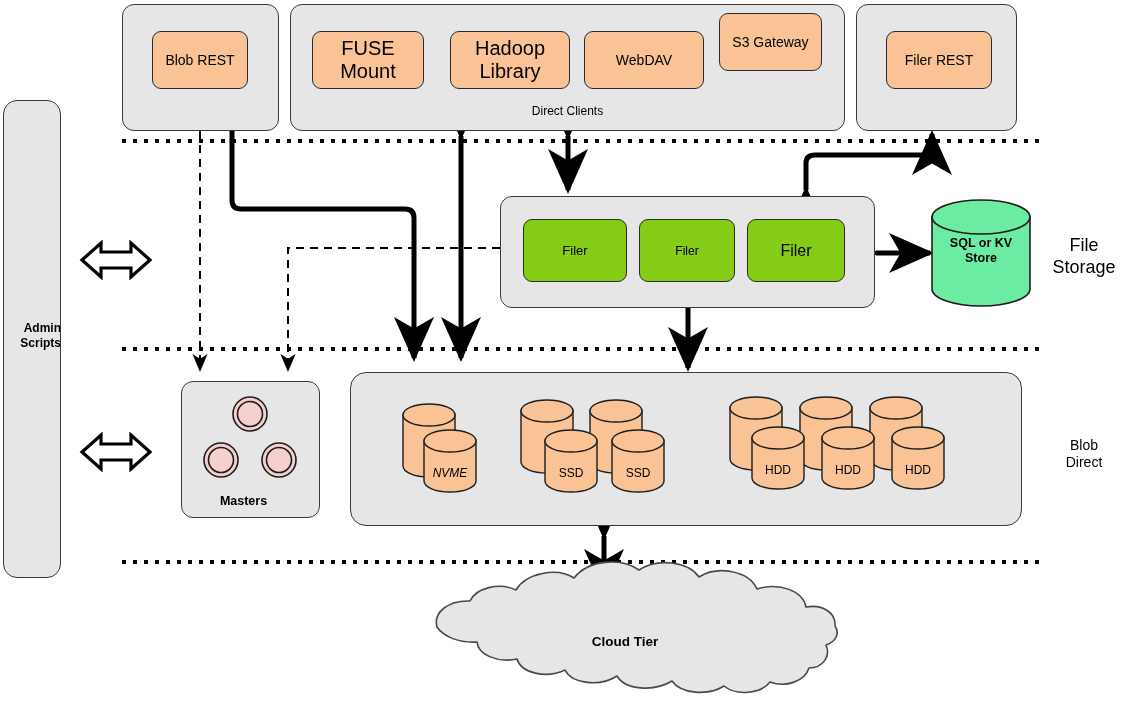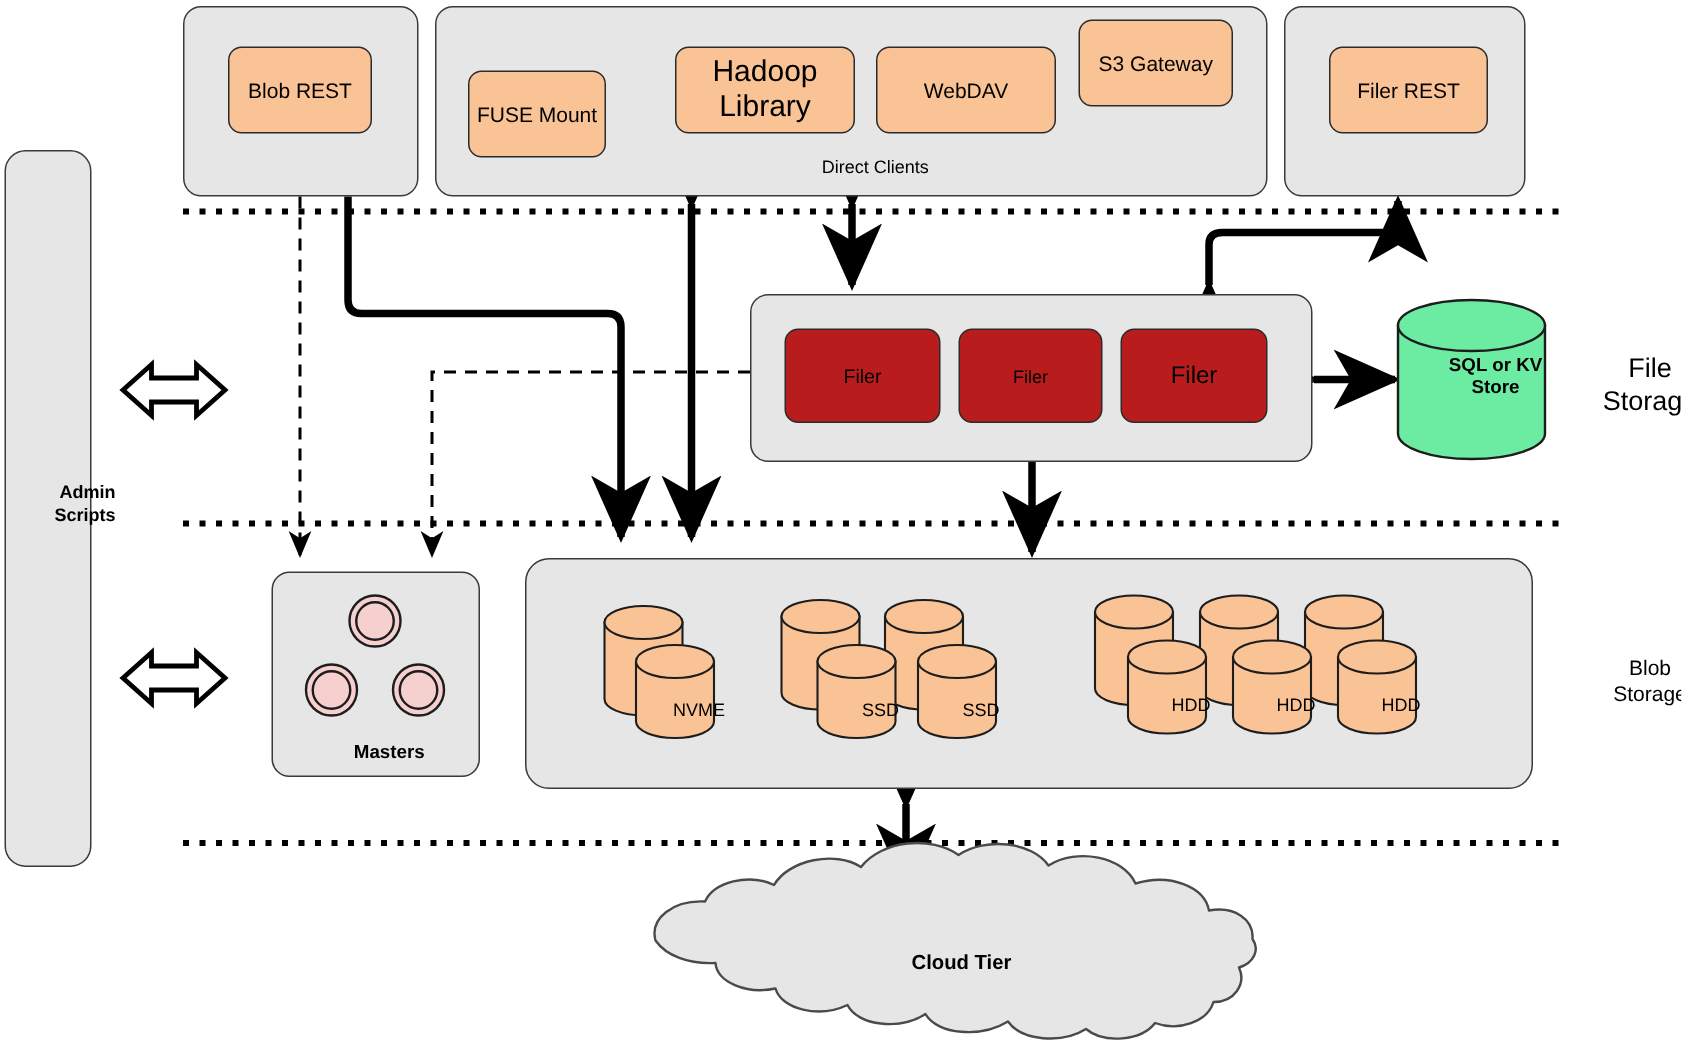--- a/index.html
+++ b/index.html
@@ -3,22 +3,22 @@
 <meta charset="utf-8">
 <style>
   html,body{margin:0;padding:0;background:#ffffff;}
   body{width:1121px;height:701px;font-family:"Liberation Sans",sans-serif;}
   #stage{position:relative;width:1121px;height:701px;overflow:hidden;background:#fff;}
 
   .grp{position:absolute;background:#e6e6e6;border:1px solid #3a3a3a;border-radius:12px;box-sizing:border-box;}
   .node{position:absolute;box-sizing:border-box;border:1px solid #2b2b2b;border-radius:9px;
         display:flex;align-items:center;justify-content:center;text-align:center;color:#000;}
   .orange{background:#f9c396;}
-  .green{background:#b91c1c;}
-  .lbl{position:absolute;color:#000;text-align:center;white-space:pre-line;line-height:1.22;padding-left:16px;}
+  .green{background:#84cc16;}
+  .lbl{position:absolute;color:#000;text-align:center;white-space:pre-line;line-height:1.22;}
   .b{font-weight:bold;}
   svg.layer{position:absolute;left:0;top:0;width:1121px;height:701px;overflow:visible;}
   svg.layer.under{z-index:1;}
   svg.layer.over{z-index:6;}
   .grp,.node,.lbl{z-index:4;}
 </style>
 </head>
 <body>
 
 <div id="stage">
@@ -93,21 +93,21 @@
     </g>
     <g>
       <path d="M82,452 L101,435 L101,444 L131,444 L131,435 L150,452 L131,469 L131,460 L101,460 L101,469 Z" fill="#fff" stroke="#000" stroke-width="3.2" stroke-linejoin="miter"></path>
     </g>
   </svg>
 
   <div class="grp" style="left:122px;top:4px;width:157px;height:127px;"></div>
   <div class="node orange" style="left:152px;top:31px;width:96px;height:58px;font-size:14px;">Blob REST</div>
 
   <div class="grp" style="left:290px;top:4px;width:555px;height:127px;"></div>
-  <div class="node orange" style="left:312px;top:31px;width:92px;height:58px;font-size:14px;margin-top:16px;">FUSE Mount</div>
+  <div class="node orange" style="left:312px;top:31px;width:112px;height:58px;font-size:20px;">FUSE Mount</div>
   <div class="node orange" style="left:450px;top:31px;width:120px;height:58px;font-size:20px;">Hadoop Library</div>
   <div class="node orange" style="left:584px;top:31px;width:120px;height:58px;font-size:14px;">WebDAV</div>
   <div class="node orange" style="left:719px;top:13px;width:103px;height:58px;font-size:14px;">S3 Gateway</div>
   <div class="lbl" style="left:290px;top:104px;width:555px;font-size:12px;">Direct Clients</div>
 
   <div class="grp" style="left:856px;top:4px;width:161px;height:127px;"></div>
   <div class="node orange" style="left:886px;top:31px;width:106px;height:58px;font-size:14px;">Filer REST</div>
 
   <div class="grp" style="left:500px;top:196px;width:375px;height:112px;"></div>
   <div class="node green" style="left:523px;top:219px;width:104px;height:63px;font-size:13px;">Filer</div>
@@ -191,29 +191,29 @@
     <g>
       <path d="M822,438 L822,478 A26,11 0 0 0 874,478 L874,438 Z" fill="#f9c396" stroke="#1d1d1d" stroke-width="1.4"></path>
       <ellipse cx="848" cy="438" rx="26" ry="11" fill="#f9c396" stroke="#1d1d1d" stroke-width="1.4"></ellipse>
     </g>
     <g>
       <path d="M892,438 L892,478 A26,11 0 0 0 944,478 L944,438 Z" fill="#f9c396" stroke="#1d1d1d" stroke-width="1.4"></path>
       <ellipse cx="918" cy="438" rx="26" ry="11" fill="#f9c396" stroke="#1d1d1d" stroke-width="1.4"></ellipse>
     </g>
   </svg>
 
-  <div class="lbl" style="left:424px;top:466px;width:52px;font-size:12px;z-index:6;">NVME</div>
+  <div class="lbl" style="left:424px;top:466px;width:52px;font-size:12px;z-index:6;font-style:italic;">NVME</div>
   <div class="lbl" style="left:545px;top:466px;width:52px;font-size:12px;z-index:6;">SSD</div>
   <div class="lbl" style="left:612px;top:466px;width:52px;font-size:12px;z-index:6;">SSD</div>
   <div class="lbl" style="left:752px;top:463px;width:52px;font-size:12px;z-index:6;">HDD</div>
   <div class="lbl" style="left:822px;top:463px;width:52px;font-size:12px;z-index:6;">HDD</div>
   <div class="lbl" style="left:892px;top:463px;width:52px;font-size:12px;z-index:6;">HDD</div>
 
   <div class="lbl" style="left:1047px;top:437px;width:74px;font-size:14px;">Blob
-Storage</div>
+Direct</div>
 
   <svg class="layer" style="z-index:3;">
     <g>
       <path d="M437,627
                C433,612 449,600 470,601
                C476,588 499,582 516,590
                C526,573 557,567 574,578
                C588,560 621,557 639,570
                C657,558 688,561 699,577
                C718,565 749,571 757,589

